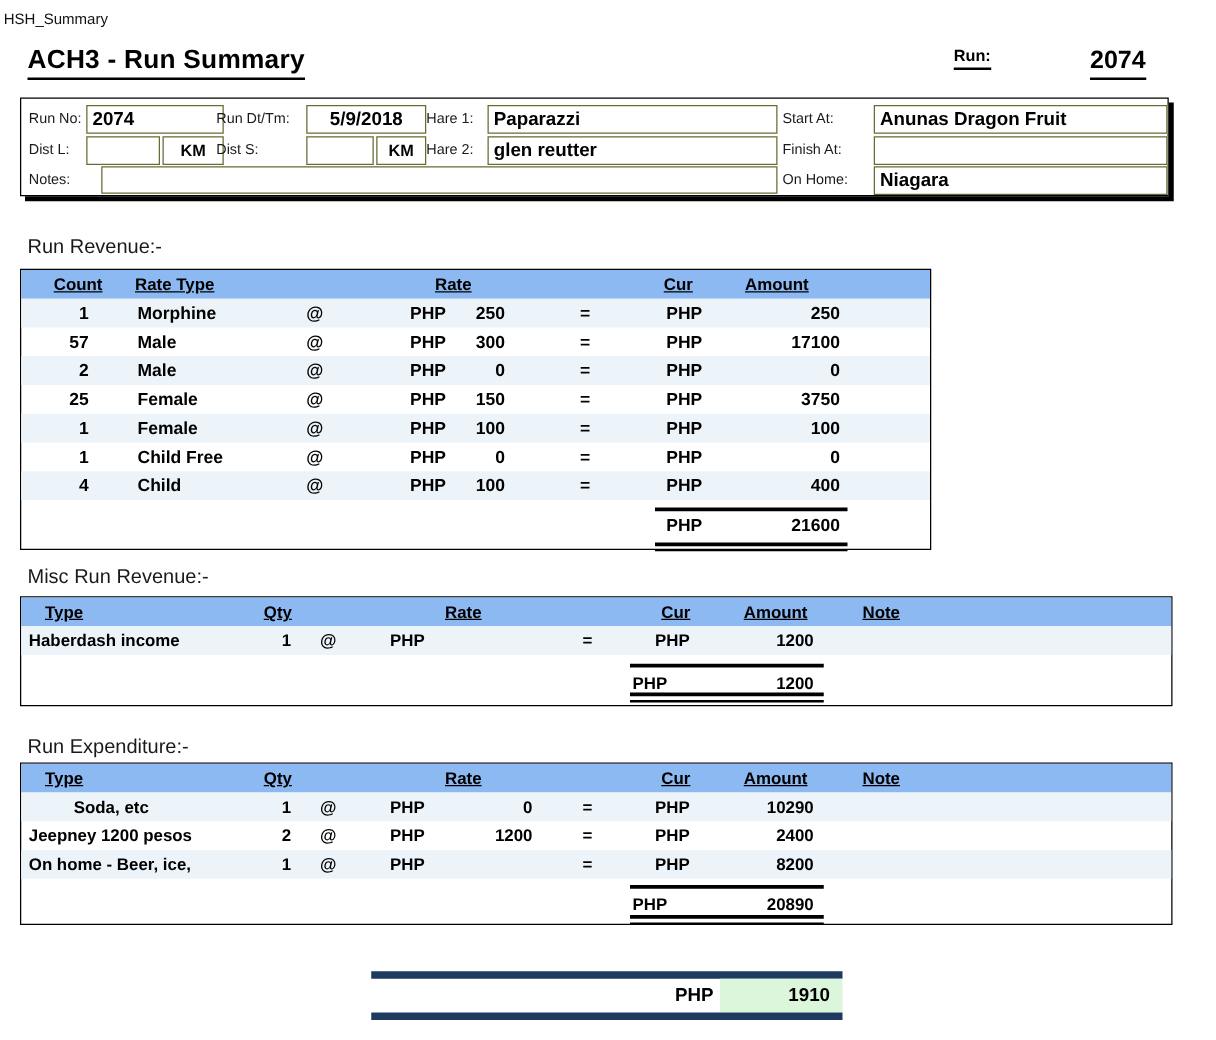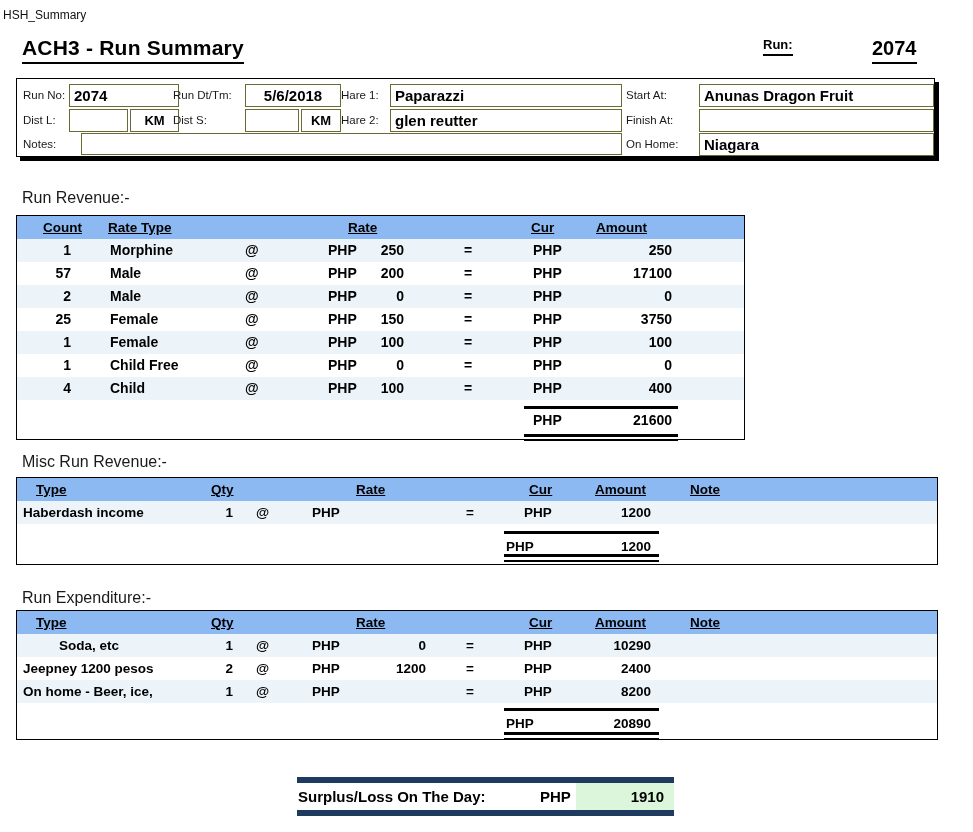--- a/index.html
+++ b/index.html
@@ -47,21 +47,21 @@
 
   <div class="abs page-title">ACH3 - Run Summary</div>
   <div class="abs run-label">Run:</div>
   <div class="abs run-number">2074</div>
 
   <div class="abs form-box">
 
     <div class="abs flabel" style="left:6px; top:5px;">Run No:</div>
     <div class="abs finput" style="left:52px; top:5px; width:110px;">2074</div>
     <div class="abs flabel" style="left:156px; top:5px;">Run Dt/Tm:</div>
-    <div class="abs finput fcenter" style="left:228px; top:5px; width:96px;">5/6/2018</div>
+    <div class="abs finput fcenter" style="left:228px; top:5px; width:96px;">5/9/2018</div>
     <div class="abs flabel" style="left:324px; top:5px;">Hare 1:</div>
     <div class="abs finput" style="left:373px; top:5px; width:232px;">Paparazzi</div>
     <div class="abs flabel" style="left:609px; top:5px;">Start At:</div>
     <div class="abs finput" style="left:682px; top:5px; width:235px;">Anunas Dragon Fruit</div>
 
     <div class="abs flabel" style="left:6px; top:30px;">Dist L:</div>
     <div class="abs finput" style="left:52px; top:30px; width:59px;"></div>
     <div class="abs kmbox" style="left:113px; top:30px; width:49px;">KM</div>
     <div class="abs flabel" style="left:156px; top:30px;">Dist S:</div>
     <div class="abs finput" style="left:228px; top:30px; width:54px;"></div>
@@ -96,21 +96,21 @@
       <span class="c ra" style="left:330px; width:57px;">250</span>
       <span class="c" style="left:447px;">=</span>
       <span class="c" style="left:516px;">PHP</span>
       <span class="c ra" style="left:540px; width:115px;">250</span>
     </div>
     <div class="trow" style="top:46px;">
       <span class="c ra" style="left:6px; width:48px;">57</span>
       <span class="c" style="left:93px;">Male</span>
       <span class="c" style="left:228px;">@</span>
       <span class="c" style="left:311px;">PHP</span>
-      <span class="c ra" style="left:330px; width:57px;">200</span>
+      <span class="c ra" style="left:330px; width:57px;">300</span>
       <span class="c" style="left:447px;">=</span>
       <span class="c" style="left:516px;">PHP</span>
       <span class="c ra" style="left:540px; width:115px;">17100</span>
     </div>
     <div class="trow stripe" style="top:69px;">
       <span class="c ra" style="left:6px; width:48px;">2</span>
       <span class="c" style="left:93px;">Male</span>
       <span class="c" style="left:228px;">@</span>
       <span class="c" style="left:311px;">PHP</span>
       <span class="c ra" style="left:330px; width:57px;">0</span>
@@ -246,19 +246,18 @@
     <div class="rule" style="left:487px; top:97px; width:155px;"></div>
     <span class="c2" style="left:489px; top:101px;">PHP</span>
     <span class="c2 ra" style="left:519px; top:101px; width:115px;">20890</span>
     <div class="rule" style="left:487px; top:121px; width:155px;"></div>
     <div class="rule1" style="left:487px; top:127px; width:155px;"></div>
   </div>
 
   <div class="abs surplus">
     <div class="sbar" style="top:0;"></div>
     <div class="sgreen"></div>
-    <span class="stext" style="left:1px; top:6px;">Surplus/Loss On The Day:</span>
     <span class="stext" style="left:243px; top:6px;">PHP</span>
     <span class="stext ra" style="left:285px; top:6px; width:82px; text-align:right;">1910</span>
     <div class="sbar" style="top:33px;"></div>
   </div>
 
 </div>
 
 </body></html>

